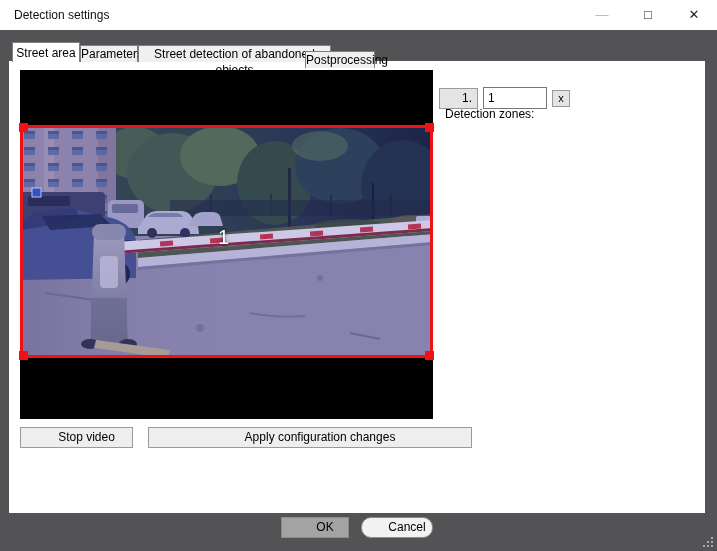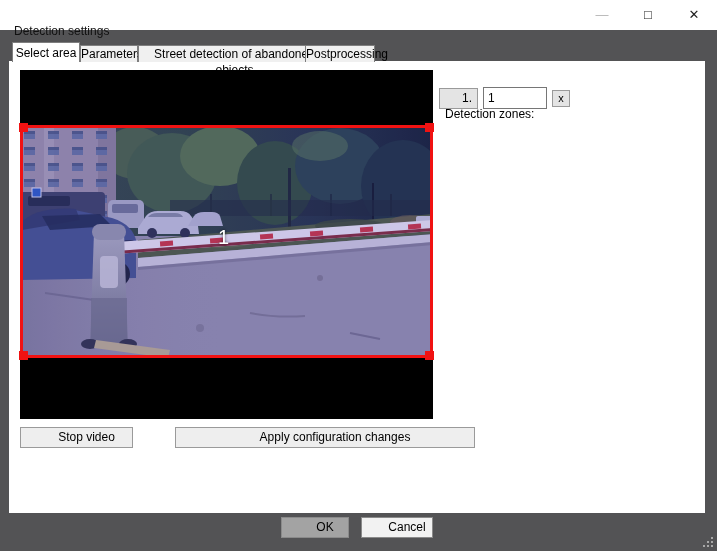--- a/index.html
+++ b/index.html
@@ -3,34 +3,34 @@
 <meta charset="utf-8">
 <style>
   * { margin:0; padding:0; box-sizing:border-box; }
   html,body { width:717px; height:551px; }
   body { font-family:"Liberation Sans", sans-serif; font-size:12px; color:#000; }
 
   .window { position:relative; width:717px; height:551px; background:#535355; overflow:hidden; }
 
   
   .titlebar { position:absolute; left:0; top:0; width:717px; height:30px; background:#ffffff; }
-  .title-text { position:absolute; left:14px; top:16px; height:28px; line-height:30px; color:#111; }
+  .title-text { position:absolute; left:14px; top:0; height:28px; line-height:30px; color:#111; }
   .win-btn { position:absolute; top:0; width:46px; height:30px; text-align:center; line-height:30px; cursor:default; }
   .win-btn.min { right:92px; color:#b4b4b4; font-size:13px; }
   .win-btn.max { right:46px; color:#222; font-size:13px; }
   .win-btn.close { right:0; color:#222; font-size:13px; }
 
   
   .tab { position:absolute; background:#f0f0f0; border:1px solid #7e7e7e; border-bottom:none; text-align:center; color:#000; }
   .tab.active { top:42px; height:20px; line-height:20px; background:#ffffff; z-index:3; }
   .tab.inactive { top:45px; height:17px; line-height:16px; z-index:2; }
   .tab1 { left:12px;  width:68px;  }
   .tab2 { left:80px;  width:58px;  }
   .tab3 { left:138px; width:193px; }
-  .tab4 { left:305px; width:70px;  }
+  .tab4 { left:305px; width:70px;margin-top:6px;  }
 
   
   .page { position:absolute; left:9px; top:61px; width:696px; height:452px; background:#ffffff; z-index:1; }
 
   
   .video { position:absolute; left:11px; top:9px; width:413px; height:349px; background:#000; }
   .photo { position:absolute; left:0; top:58px; width:413px; height:230px; display:block; }
 
   .selrect { position:absolute; left:0; top:55px; width:413px; height:233px; border:3px solid #f01212; z-index:4; }
   .handle { position:absolute; width:9px; height:9px; background:#f01212; }
@@ -47,41 +47,41 @@
   .dz-num-btn { position:absolute; left:430px; top:27px; width:39px; height:21px; background:#e4e4e4;
     border:1px solid #9a9a9a; text-align:right; padding-right:5px; line-height:19px; }
   .dz-input { position:absolute; left:474px; top:26px; width:64px; height:22px; border:1px solid #767676;
     padding-left:4px; font-family:"Liberation Sans", sans-serif; font-size:12px; }
   .dz-x-btn { position:absolute; left:543px; top:29px; width:18px; height:17px; background:#e4e4e4;
     border:1px solid #9a9a9a; text-align:center; line-height:15px; font-size:11px; }
 
   
   .btn { position:absolute; background:#eeeeee; border:1px solid #9a9a9a; text-align:center; line-height:19px; height:21px; cursor:default;padding-left:20px; }
   .btn-stop  { left:11px;  top:366px; width:113px; }
-  .btn-apply { left:166px; top:366px; width:300px; }
+  .btn-apply { left:139px; top:366px; width:324px; }
   .btn-ok     { left:281px; top:517px; width:68px; background:#a3a3a3; border-color:#8a8a8a; }
-  .btn-cancel { left:361px; top:517px; width:72px; background:#f2f2f2; border-color:#8a8a8a; }
+  .btn-cancel { left:361px; top:517px; width:72px; background:#f2f2f2; border-color:#8a8a8a;border-radius:10px; }
 
   
   .grip { position:absolute; right:4px; bottom:4px; width:2px; height:2px; background:#a8a8a8;
     box-shadow:-4px 0 #a8a8a8, -8px 0 #a8a8a8, 0 -4px #a8a8a8, -4px -4px #a8a8a8, 0 -8px #a8a8a8; }
 </style>
 </head>
 <body>
 
 <div class="window">
 
   <div class="titlebar">
     <span class="title-text">Detection settings</span>
     <span class="win-btn min">—</span>
     <span class="win-btn max">□</span>
     <span class="win-btn close">✕</span>
   </div>
 
-  <div class="tab tab1 active">Select area</div>
+  <div class="tab tab1 active">Street area</div>
   <div class="tab tab2 inactive">Parameters</div>
   <div class="tab tab3 inactive">Street detection of abandoned objects</div>
   <div class="tab tab4 inactive">Postprocessing</div>
 
   <div class="page">
 
     <div class="video">
 
       <svg class="photo" viewBox="0 0 413 230" preserveAspectRatio="none">
         <defs>

